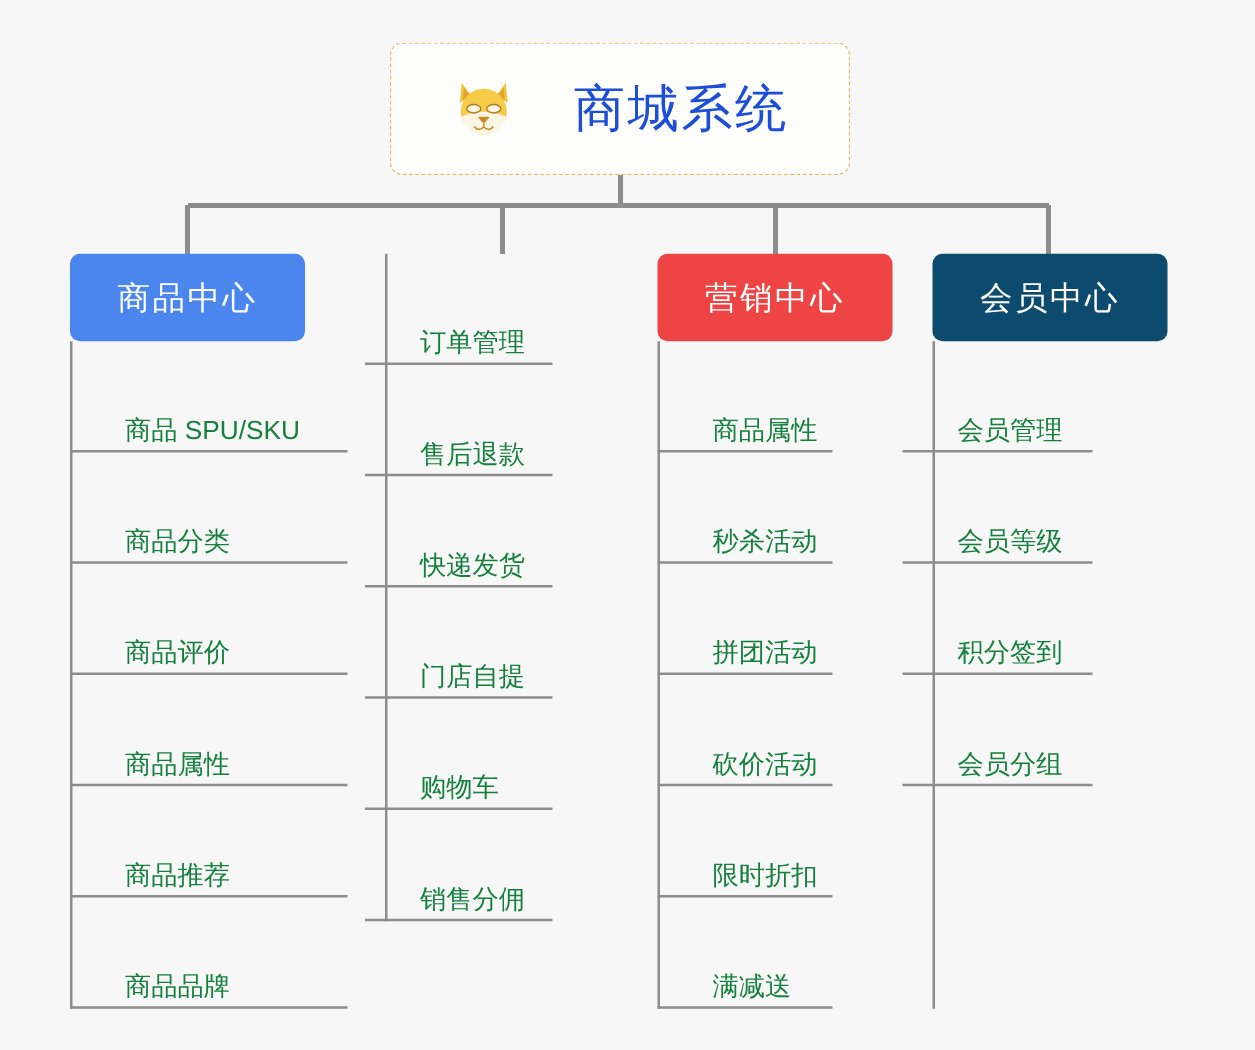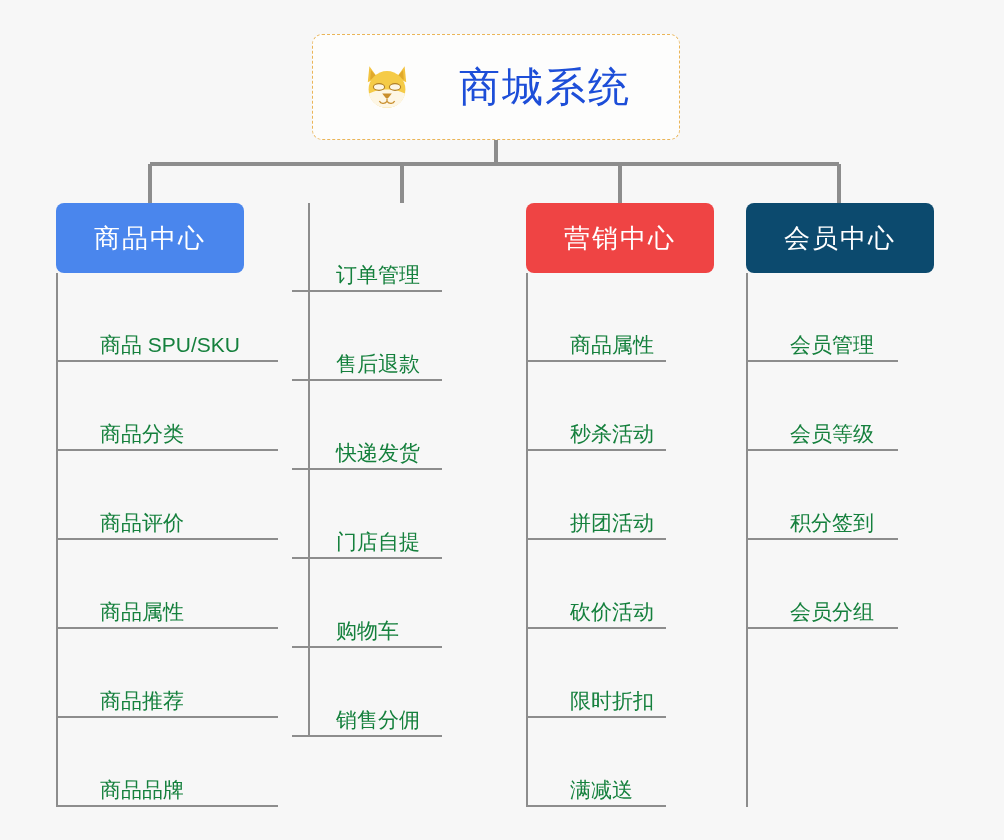--- a/index.html
+++ b/index.html
@@ -84,21 +84,21 @@
 
   
   .col-0 { left: 56px;  width: 188px; }
   .col-1 { left: 308px; width: 188px; }
   .col-2 { left: 526px; width: 188px; }
   .col-3 { left: 746px; width: 188px; }
 
   .col-0 .leaves { padding-left: 44px; }
   .col-1 .leaves { padding-left: 28px; }
   .col-2 .leaves { padding-left: 44px; }
-  .col-3 .leaves { padding-left: 44px; }
+  .col-3 .leaves { padding-left: 20px; }
 
   
   .spine {
     position: absolute;
     left: 0;
     top: 0;
     width: 2px;
     background: #8d8d8d;
   }
 </style>

